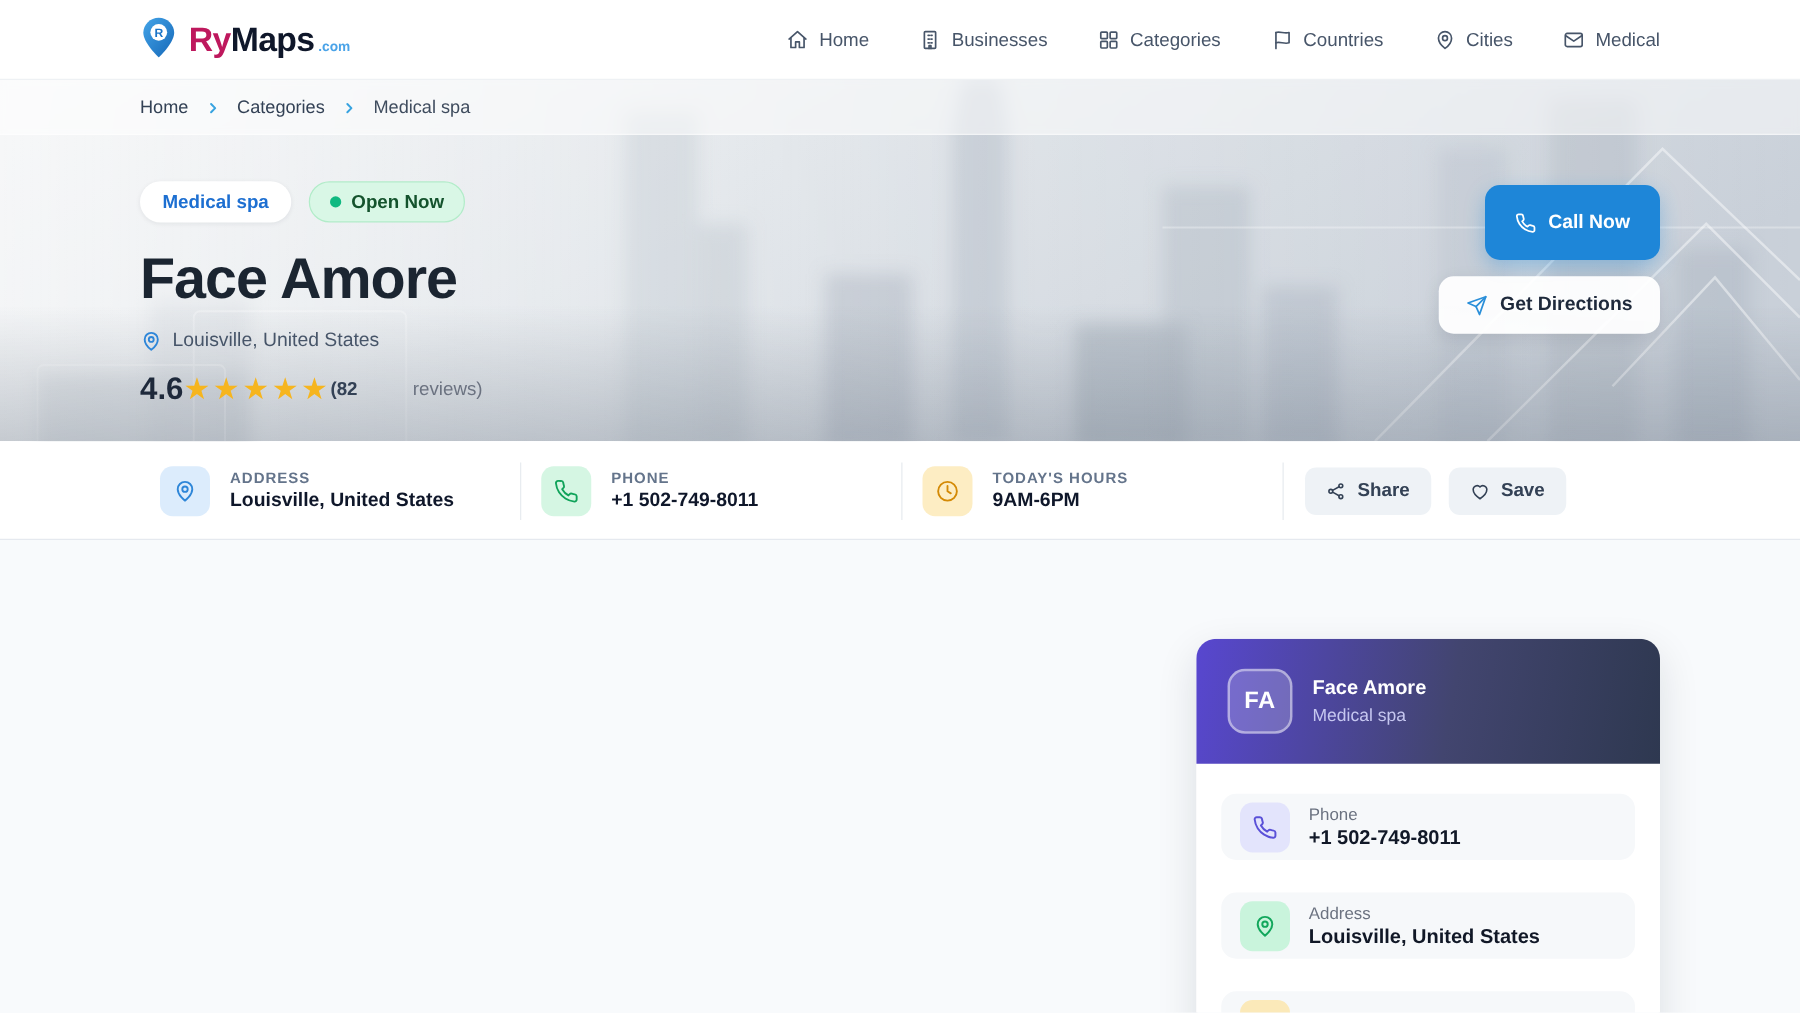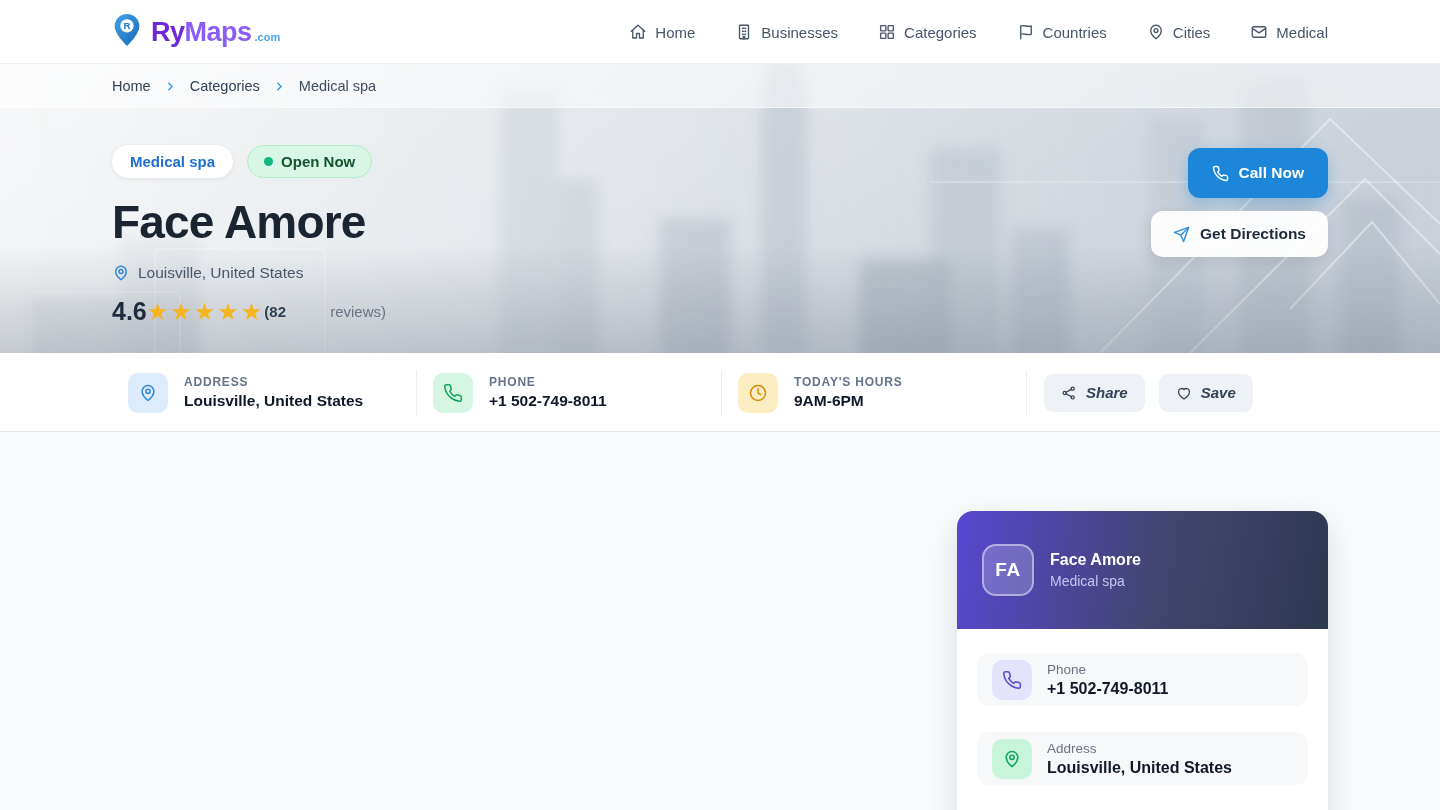--- a/index.html
+++ b/index.html
@@ -12,22 +12,22 @@
   .container { width:1216px; margin:0 auto; }
 
   
   .topnav {
     height:64px; background:#ffffff; border-bottom:1px solid #eef1f4;
     position:relative; z-index:5;
   }
   .nav-inner { height:64px; display:flex; align-items:center; justify-content:space-between; }
   .logo { display:flex; align-items:center; gap:9px; cursor:pointer; text-decoration:none; }
   .logo-text { font-size:27px; font-weight:800; letter-spacing:-0.5px; }
-  .logo-text .ry { color:#6d28d9; }
-  .logo-text .maps { color:#8b5cf6; }
+  .logo-text .ry { color:#be185d; }
+  .logo-text .maps { color:#0f172a; }
   .logo-text .tld { color:#4aa3e8; font-size:11px; font-weight:600; margin-left:3px; letter-spacing:0; }
   .nav-items { display:flex; align-items:center; gap:40px; }
   .nav-item {
     display:flex; align-items:center; gap:8px; color:#475569;
     font-size:15px; font-weight:500; cursor:pointer; text-decoration:none;
   }
   .nav-item svg { width:18px; height:18px; }
 
   
   .hero { position:relative; height:289px; overflow:hidden; }
@@ -64,21 +64,21 @@
   .hero-location svg { width:18px; height:18px; color:#2e86d8; }
   .rating-row { margin-top:15px; display:flex; align-items:center; }
   .rating-score { font-size:25px; font-weight:800; color:#1e293b; }
   .rating-stars { font-size:24px; color:#f6b51e; letter-spacing:2px; line-height:1; }
   .rating-reviews { font-size:15px; }
   .rating-reviews .rev-bold { color:#334155; font-weight:700; }
   .rating-reviews .rev-rest { color:#6b7280;margin-left:40px; }
 
   .hero-actions { display:flex; flex-direction:column; align-items:flex-end; gap:13px; padding-top:3px; }
   .btn-call {
-    display:flex; align-items:center; gap:10px; height:50px; padding:12px 24px;
+    display:flex; align-items:center; gap:10px; height:60px; padding:12px 24px;
     background:#1e86d8; color:#ffffff; font-size:15.5px; font-weight:700;
     border:none; border-radius:12px; cursor:pointer;
     box-shadow:0 6px 16px rgba(30,134,216,0.35);
     font-family:"Liberation Sans", sans-serif;
   }
   .btn-call svg { width:17px; height:17px; }
   .btn-directions {
     display:flex; align-items:center; gap:10px; height:46px; padding:0 22px;
     background:rgba(255,255,255,0.94); color:#1e293b; font-size:15.5px; font-weight:700;
     border:none; border-radius:12px; cursor:pointer;
@@ -102,35 +102,34 @@
   .icon-amber { background:#fdedc3; color:#d48a06; }
   .info-label { font-size:12px; font-weight:600; color:#64748b; letter-spacing:0.8px; }
   .info-value { margin-top:3px; font-size:15.5px; font-weight:700; color:#0f172a; }
   .info-divider { width:1px; height:46px; background:#e8ecf0; }
   .infobar-actions { display:flex; align-items:center; gap:14px; padding-left:17px; }
   .btn-pill {
     display:flex; align-items:center; gap:9px; height:38px; padding:0 17px;
     background:#eef2f6; color:#334155; font-size:15px; font-weight:600;
     border:none; border-radius:9px; cursor:pointer;
     font-family:"Liberation Sans", sans-serif;
-    font-style:italic;
   }
   .btn-pill svg { width:16px; height:16px; }
 
   
   .content { background:#f8fafc; height:378px; }
   .content-inner { position:relative; height:100%; }
 
   .biz-card {
     position:absolute; top:79px; right:0; width:371px;
     background:#ffffff; border-radius:16px; overflow:hidden;
     box-shadow:0 12px 32px rgba(15,23,42,0.12);
   }
   .card-header {
-    height:118px; display:flex; align-items:center; gap:16px; padding:16px 25px;
+    height:100px; display:flex; align-items:center; gap:16px; padding:16px 25px;
     background:linear-gradient(100deg, #5847d0 0%, #42456f 55%, #2e3850 100%);
   }
   .card-avatar {
     width:52px; height:52px; border-radius:14px; flex-shrink:0;
     background:rgba(255,255,255,0.20); border:2px solid rgba(255,255,255,0.45);
     display:flex; align-items:center; justify-content:center;
     color:#ffffff; font-size:19px; font-weight:700; letter-spacing:0.5px;
   }
   .card-title { color:#ffffff; font-size:16px; font-weight:700; }
   .card-subtitle { margin-top:4px; color:#c6c7f0; font-size:14px; }

